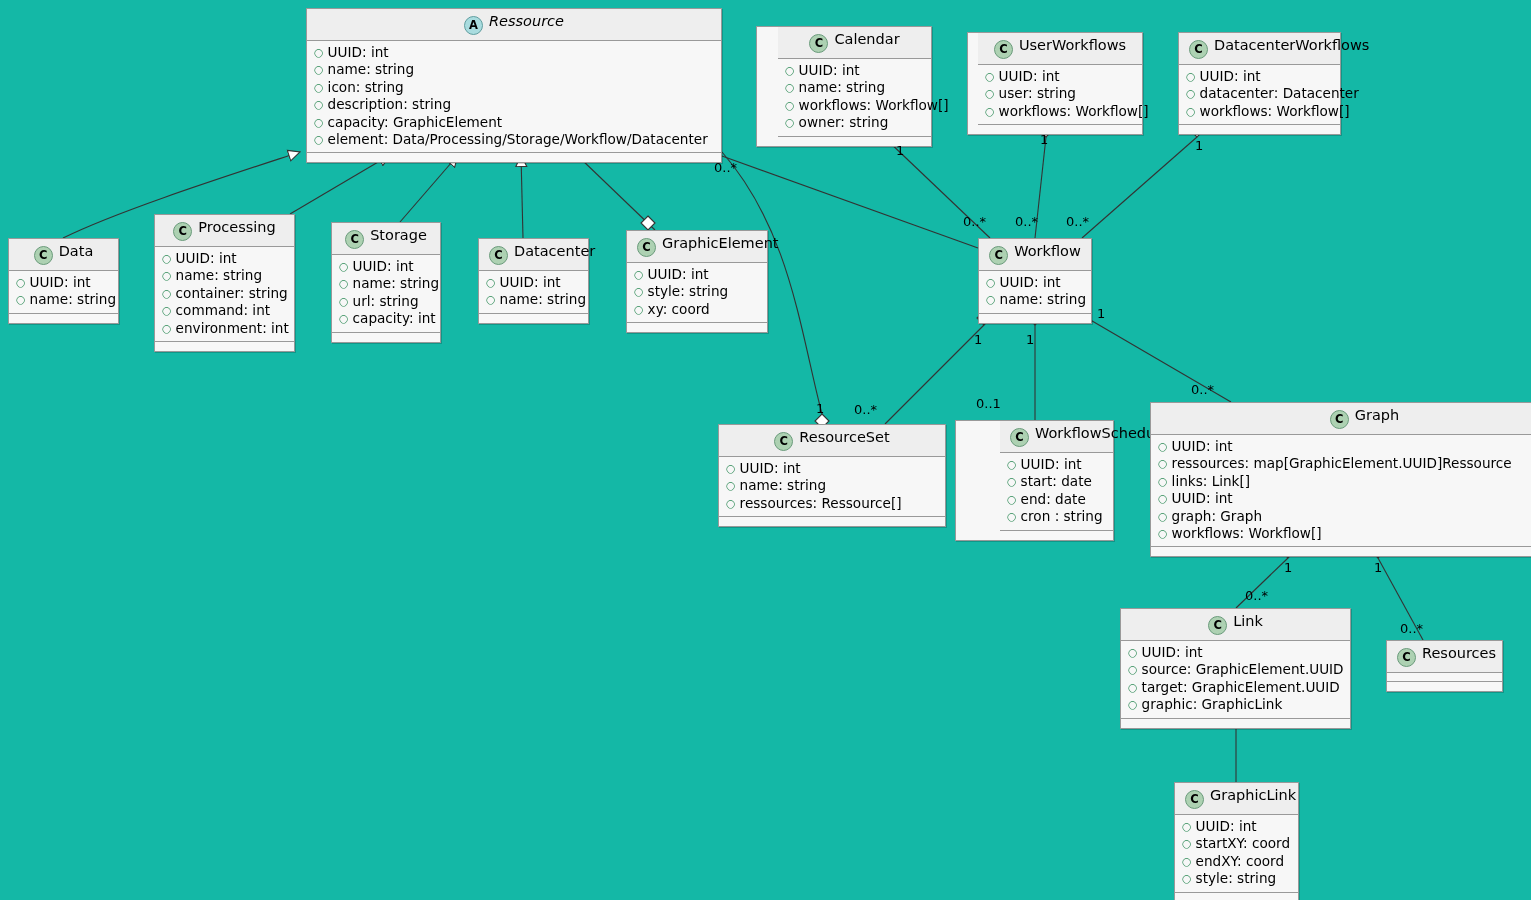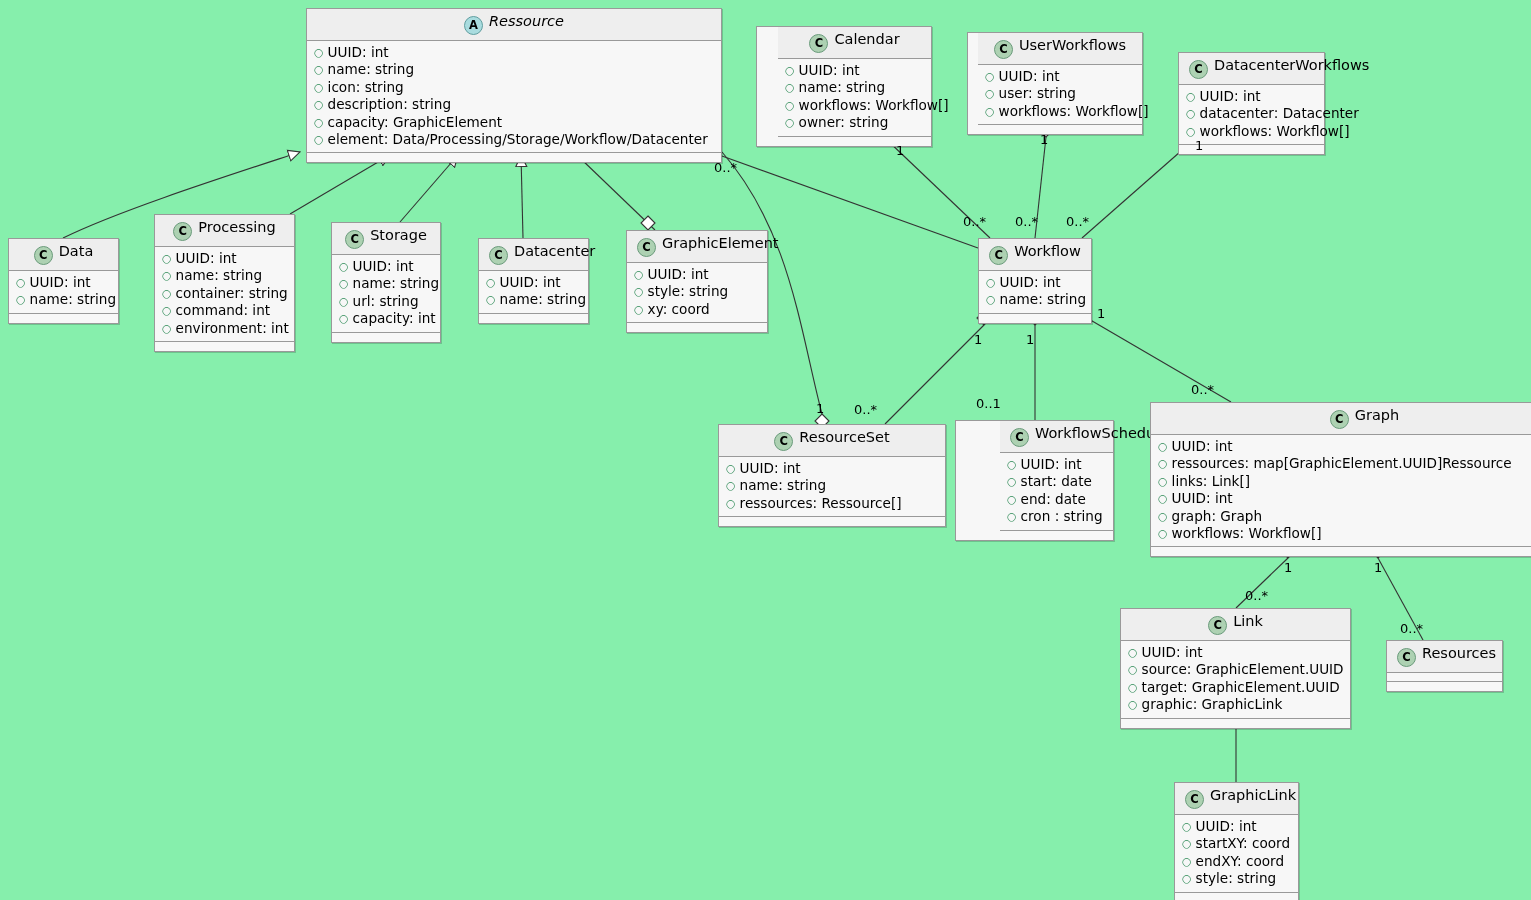--- a/index.html
+++ b/index.html
@@ -1,20 +1,20 @@
 <!DOCTYPE html>
 <html><head>
 <meta charset="utf-8">
 <title>UML Class Diagram</title>
 <style>
   html,body{margin:0;padding:0;background:#ffffff;}
   #canvas{
     position:relative;
     width:1531px;height:900px;
-    background:#86efac;
+    background:#14b8a6;
     font-family:"DejaVu Sans","Liberation Sans",sans-serif;
     overflow:hidden;
   }
   svg.edges{position:absolute;left:0;top:0;width:1531px;height:900px;pointer-events:none;}
   .umlclass{
     position:absolute;
     box-sizing:border-box;
     border:1px solid #999999;
     background:#f7f7f7;
     box-shadow:1px 1px 0 rgba(0,0,0,0.18);
@@ -153,21 +153,21 @@
       </div>
       <div class="umlclass" style="left: 967px; top: 32px; width: 176px; padding-left: 10px;">
         <div class="uml-header"><span class="cicon">C</span><span class="cname">UserWorkflows</span></div>
         <div class="uml-attrs">
           <div class="attr"><span class="vis">○</span><span>UUID: int</span></div>
           <div class="attr"><span class="vis">○</span><span>user: string</span></div>
           <div class="attr"><span class="vis">○</span><span>workflows: Workflow[]</span></div>
         </div>
         <div class="uml-methods"></div>
       </div>
-      <div class="umlclass" style="left: 1178px; top: 32px; width: 147px; margin-top: 20px;">
+      <div class="umlclass" style="left: 1178px; top: 32px; width: 163px;">
         <div class="uml-header"><span class="cicon">C</span><span class="cname">DatacenterWorkflows</span></div>
         <div class="uml-attrs">
           <div class="attr"><span class="vis">○</span><span>UUID: int</span></div>
           <div class="attr"><span class="vis">○</span><span>datacenter: Datacenter</span></div>
           <div class="attr"><span class="vis">○</span><span>workflows: Workflow[]</span></div>
         </div>
         <div class="uml-methods"></div>
       </div>
       <div class="umlclass" style="left: 8px; top: 238px; width: 111px;">
         <div class="uml-header"><span class="cicon">C</span><span class="cname">Data</span></div>

